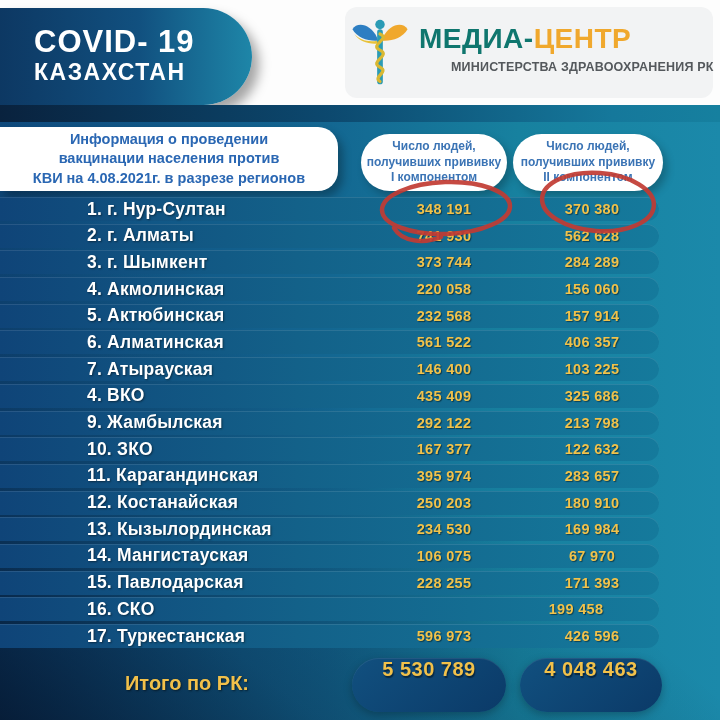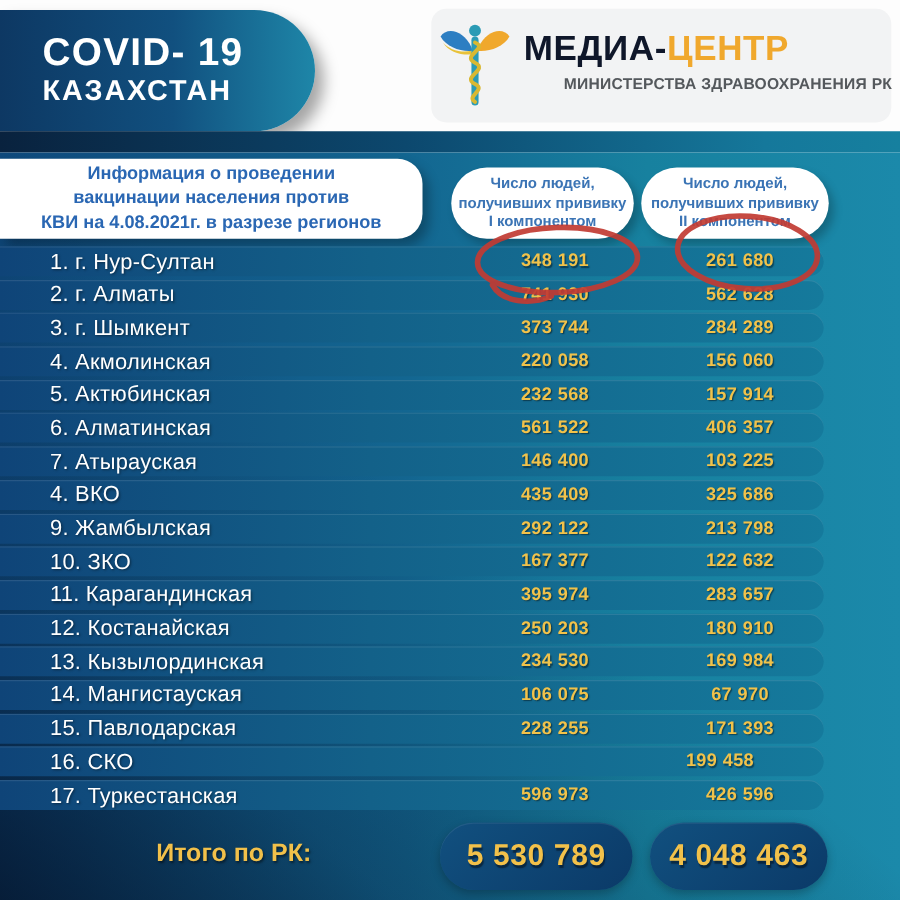--- a/index.html
+++ b/index.html
@@ -10,21 +10,21 @@
   }
   
   .top-band { position:absolute; left:0; top:0; width:720px; height:105px; background:#fdfdfd; }
   .logo-panel {
     position:absolute; left:345px; top:7px; width:368px; height:91px;
     background:#f2f3f4; border-radius:12px;
   }
   .caduceus { position:absolute; left:4px; top:8px; width:62px; height:76px; }
   .logo-text { position:absolute; left:74px; top:17px; width:290px; }
   .logo-title { font-size:28px; font-weight:800; letter-spacing:0.5px; line-height:1.1; white-space:nowrap; }
-  .logo-title .part-blue { color:#0f172a; }
+  .logo-title .part-blue { color:#0f766e; }
   .logo-title .part-yellow { color:#f0a82d; }
   .logo-subtitle { margin-top:5px; font-size:12.5px; font-weight:700; color:#54585c; letter-spacing:0.2px; white-space:nowrap;padding-left:32px; }
   
   .covid-badge {
     position:absolute; left:0; top:8px; width:252px; height:97px;
     border-radius:0 50px 50px 0;
     background:linear-gradient(to right,#0d3863 0%,#11507f 55%,#1e86a8 100%);
     box-shadow:7px 8px 12px rgba(0,0,0,0.35);
     display:flex; flex-direction:column; justify-content:center;
     padding-left:34px; box-sizing:border-box; color:#ffffff;
@@ -64,41 +64,41 @@
   
   .rows { position:absolute; left:0; top:75px; width:660px; }
   .row {
     height:24px; margin-bottom:2.7px; display:flex; align-items:center;
     width:659px; border-radius:0 13px 13px 0;
     background:linear-gradient(to right,#0f4478 0%,#136189 45%,#157a9c 100%);
     box-shadow:inset 0 1px 0 rgba(255,255,255,0.10);
     position:relative; z-index:1;
   }
   .rname {
-    flex:1; padding-left:40px; color:#ffffff; font-size:17.5px; font-weight:400;
+    flex:1; padding-left:87px; color:#ffffff; font-size:17.5px; font-weight:700;
     white-space:nowrap; text-shadow:1px 1px 2px rgba(0,0,0,0.45); letter-spacing:0.2px;
   }
   .rval {
     font-size:14.5px; font-weight:700; color:#f1c24a; text-align:center;
     text-shadow:1px 1px 1px rgba(0,0,0,0.45); letter-spacing:0.3px;
   }
   .v1 { width:166px; }
   .v2 { width:130px; margin-right:2px; }
   
   .totals { position:absolute; left:0; top:530px; width:720px; height:68px; }
   .totals-label {
     position:absolute; left:107px; top:20px; width:160px; text-align:center;
     color:#f1c04a; font-size:20px; font-weight:800; text-shadow:1px 1px 2px rgba(0,0,0,0.5);
   }
   .total-pill {
     position:absolute; top:6px; height:54px; border-radius:28px;
     background:linear-gradient(140deg,#11507f 0%,#0b3a68 100%);
     box-shadow:0 3px 8px rgba(0,0,0,0.25), inset 0 1px 0 rgba(255,255,255,0.08);
-    display:flex; align-items:center; justify-content:center;
-    color:#f2c14a; font-size:24px; font-weight:800; letter-spacing:0.5px;
+    display:flex; justify-content:center;
+    color:#f2c14a; font-size:20px; font-weight:800; letter-spacing:0.5px;
     text-shadow:1px 2px 1px rgba(0,0,0,0.45);
   }
   .total-pill.t1 { left:352px; width:154px; }
   .total-pill.t2 { left:520px; width:142px; }
   
   .annotations { position:absolute; inset:0; width:720px; height:720px; z-index:10; pointer-events:none; }
 </style>
 </head>
 <body>
 
@@ -145,21 +145,21 @@
     <div class="col-header c2">
       <span>Число людей,</span>
       <span>получивших прививку</span>
       <span>II компонентом</span>
     </div>
 
     <div class="rows">
   <div class="row">
     <span class="rname">1. г. Нур-Султан</span>
     <span class="rval v1">348 191</span>
-    <span class="rval v2">261 680</span>
+    <span class="rval v2">370 380</span>
   </div>
 
   <div class="row">
     <span class="rname">2. г. Алматы</span>
     <span class="rval v1">741 930</span>
     <span class="rval v2">562 628</span>
   </div>
 
   <div class="row">
     <span class="rname">3. г. Шымкент</span>

